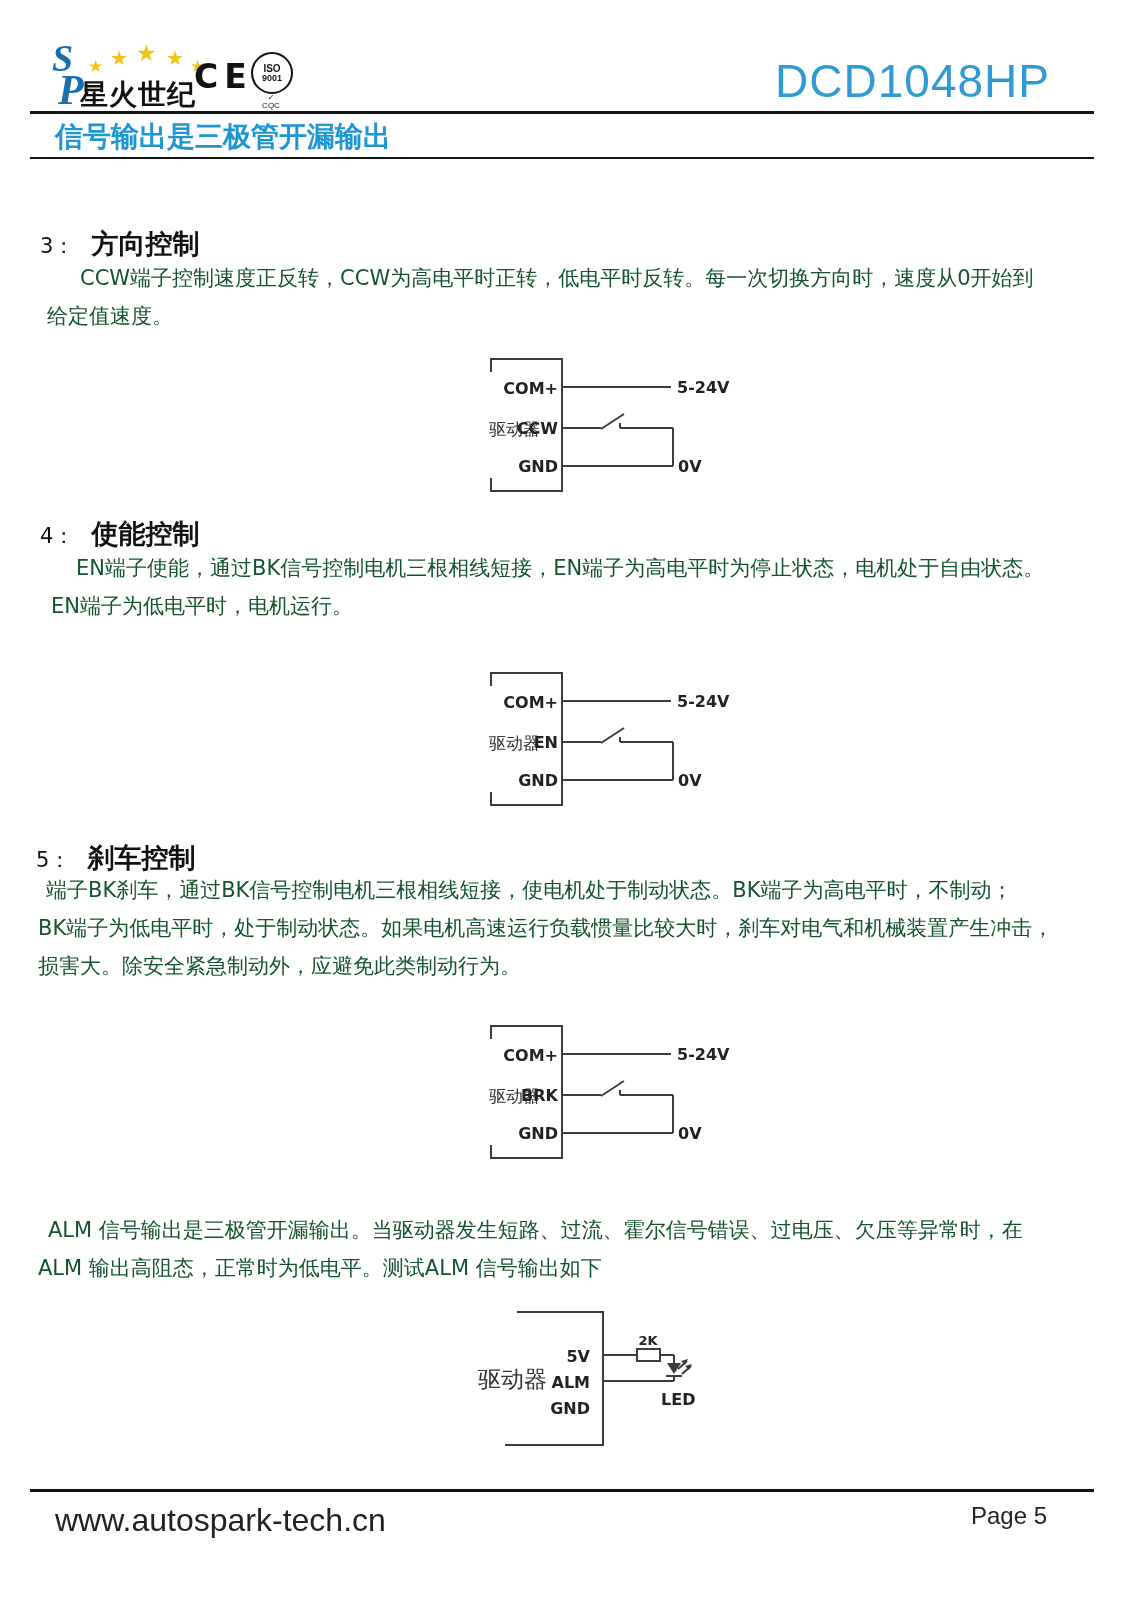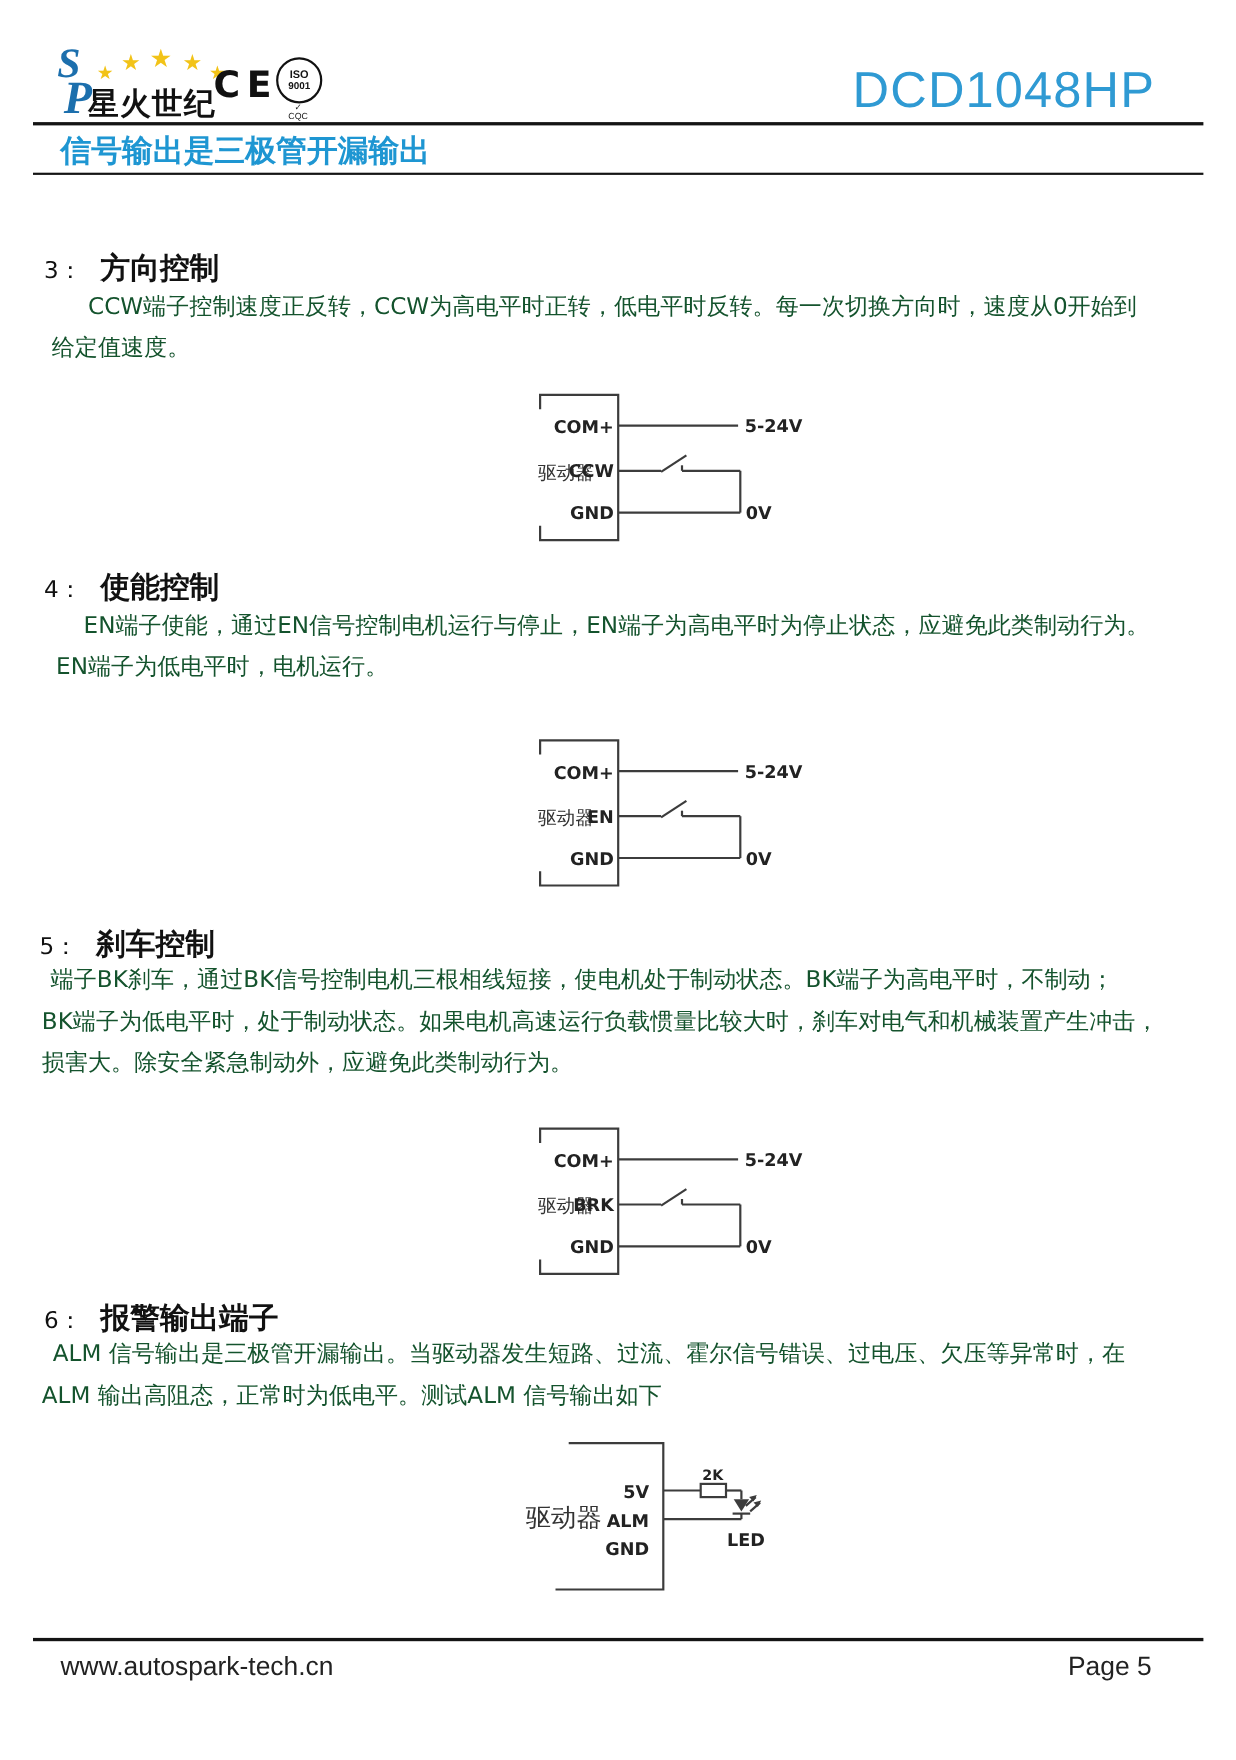--- a/index.html
+++ b/index.html
@@ -45,21 +45,21 @@
   svg{position:absolute;overflow:visible;}
   .dline{stroke:#3C3C3C;stroke-width:2;fill:none;}
   .dlabel{font:700 16px "DejaVu Sans",sans-serif;fill:#222;}
   .dlabel-cn{font:500 17px "DejaVu Sans",sans-serif;fill:#333;}
   .dlabel-big{font:500 23px "DejaVu Sans",sans-serif;fill:#333;}
   .dlabel-sm{font:700 13px "DejaVu Sans",sans-serif;fill:#222;}
   .dfill{fill:#3C3C3C;stroke:none;}
 
   
   .footer-rule{top:1489px;height:3px;}
-  .footer-url{left:55px;top:1502px;font-size:24px;color:#222;}
+  .footer-url{left:55px;top:1502px;font-size:32px;color:#222;}
   .footer-page{right:77px;top:1502px;font-size:24px;color:#222;}
 </style>
 </head>
 <body>
 
 <div class="page">
 
   <div class="abs logo">
     <span class="abs logo-s">S</span>
     <span class="abs logo-p">P</span>
@@ -104,21 +104,21 @@
     <line class="dline" x1="620" y1="428" x2="673" y2="428"></line>
     <line class="dline" x1="673" y1="428" x2="673" y2="466"></line>
     <text class="dlabel" text-anchor="end" x="558" y="472">GND</text>
     <line class="dline" x1="562" y1="466" x2="673" y2="466"></line>
     <text class="dlabel" x="678" y="472">0V</text>
   </svg>
 
   <div class="abs sec-head" style="top:516px;">
     <span class="sec-num">4：</span><span class="sec-title">使能控制</span>
   </div>
-  <div class="abs body-line" style="left:76px;top:554px;">EN端子使能，通过EN信号控制电机运行与停止，EN端子为高电平时为停止状态，应避免此类制动行为。</div>
+  <div class="abs body-line" style="left:76px;top:554px;">EN端子使能，通过BK信号控制电机三根相线短接，EN端子为高电平时为停止状态，电机处于自由状态。</div>
   <div class="abs body-line" style="left:51px;top:592px;">EN端子为低电平时，电机运行。</div>
 
   <svg style="left:460px;top:659px;" width="280" height="160" viewBox="460 345 280 160">
     <path class="dline" d="M491 372 L491 359 L562 359 L562 491 L491 491 L491 478"></path>
     <text class="dlabel" text-anchor="end" x="558" y="394">COM+</text>
     <line class="dline" x1="562" y1="387" x2="671" y2="387"></line>
     <text class="dlabel" x="677" y="393">5-24V</text>
     <text class="dlabel-cn" x="489" y="435">驱动器</text>
     <text class="dlabel" text-anchor="end" x="558" y="434">EN</text>
     <line class="dline" x1="562" y1="428" x2="601" y2="428"></line>
@@ -148,23 +148,20 @@
     <line class="dline" x1="562" y1="428" x2="601" y2="428"></line>
     <line class="dline" x1="601" y1="429" x2="624" y2="414"></line>
     <line class="dline" x1="620" y1="423" x2="620" y2="428"></line>
     <line class="dline" x1="620" y1="428" x2="673" y2="428"></line>
     <line class="dline" x1="673" y1="428" x2="673" y2="466"></line>
     <text class="dlabel" text-anchor="end" x="558" y="472">GND</text>
     <line class="dline" x1="562" y1="466" x2="673" y2="466"></line>
     <text class="dlabel" x="678" y="472">0V</text>
   </svg>
 
-  <div class="abs sec-head" style="top:1180px;">
-    <span class="sec-num">6：</span><span class="sec-title">报警输出端子</span>
-  </div>
   <div class="abs body-line" style="left:48px;top:1216px;">ALM 信号输出是三极管开漏输出。当驱动器发生短路、过流、霍尔信号错误、过电压、欠压等异常时，在</div>
   <div class="abs body-line" style="left:38px;top:1254px;">ALM 输出高阻态，正常时为低电平。测试ALM 信号输出如下</div>
 
   <svg style="left:430px;top:1295px;" width="300" height="165" viewBox="430 1295 300 165">
     <path class="dline" d="M517 1312 L603 1312 L603 1445 L505 1445"></path>
     <text class="dlabel-big" x="478" y="1387">驱动器</text>
     <text class="dlabel" text-anchor="end" x="590" y="1362">5V</text>
     <text class="dlabel" text-anchor="end" x="590" y="1388">ALM</text>
     <text class="dlabel" text-anchor="end" x="590" y="1414">GND</text>
     <line class="dline" x1="603" y1="1355" x2="637" y2="1355"></line>

